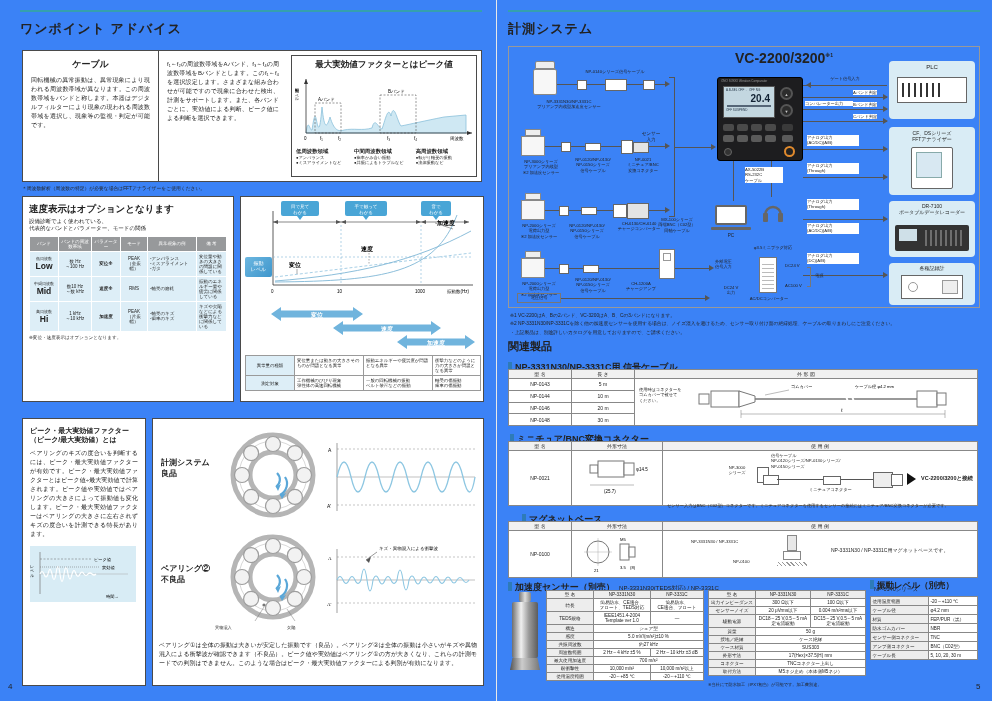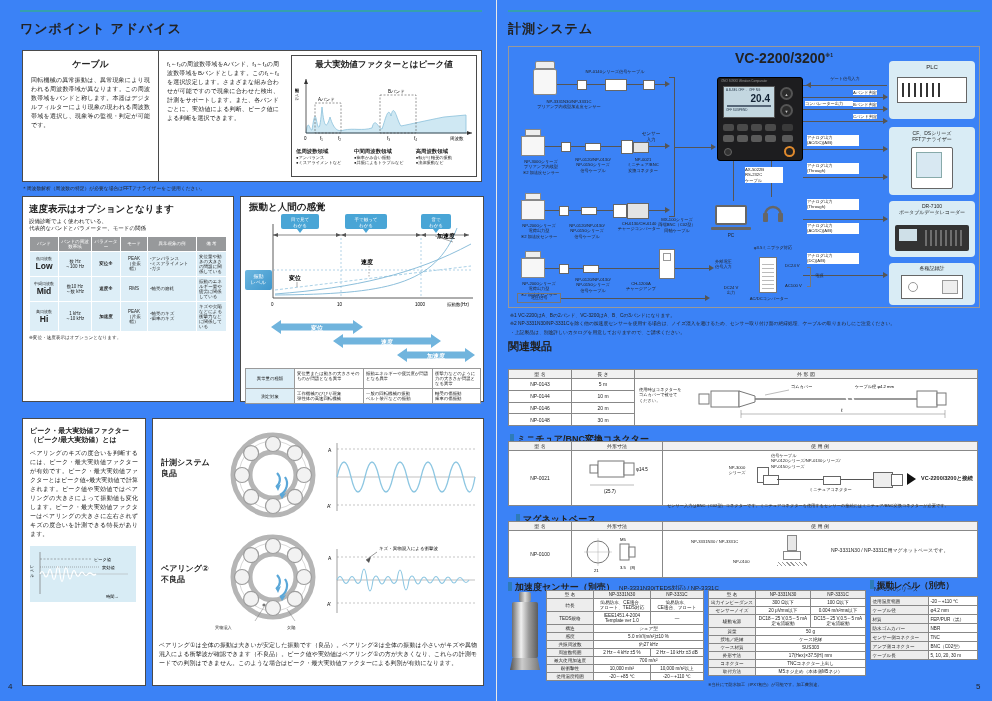--- a/index.html
+++ b/index.html
@@ -163,21 +163,20 @@
         <td class="pre">-軸受のキズ
 -歯車のキズ</td>
         <td>キズや欠陥などによる衝撃力などに関係している</td>
       </tr>
     </tbody>
         </table>
     <div style="font-size:4.6px;margin-top:3px;">※変位・速度表示はオプションとなります。</div>
   </div>
 
   <div class="b box" style="left:240px;top:196px;width:244px;height:206px;padding:4px;">
-    <div class="bold" style="font-size:9.5px;margin-left:4px;">振動と人間の感覚</div>
     <div style="position:relative;height:104px;">
       <svg width="236" height="104" viewBox="0 0 236 104">
         <rect x="36" y="0" width="38" height="15" rx="2" fill="#49a5d6"></rect>
         <rect x="100" y="0" width="42" height="15" rx="2" fill="#49a5d6"></rect>
         <rect x="176" y="0" width="30" height="15" rx="2" fill="#49a5d6"></rect>
         <text x="55" y="6.5" font-size="4.5" fill="#fff" text-anchor="middle">目で見て</text>
         <text x="55" y="12.5" font-size="4.5" fill="#fff" text-anchor="middle">わかる</text>
         <text x="121" y="6.5" font-size="4.5" fill="#fff" text-anchor="middle">手で触って</text>
         <text x="121" y="12.5" font-size="4.5" fill="#fff" text-anchor="middle">わかる</text>
         <text x="191" y="6.5" font-size="4.5" fill="#fff" text-anchor="middle">音で</text>
@@ -285,21 +284,21 @@
       <svg class="b" style="left:168px;top:14px;" width="150" height="76" viewBox="0 0 150 76">
         <line x1="10" y1="10" x2="148" y2="10" stroke="#888" stroke-width="0.5" stroke-dasharray="2,2"></line>
         <line x1="10" y1="66" x2="148" y2="66" stroke="#888" stroke-width="0.5" stroke-dasharray="2,2"></line>
         <line x1="10" y1="38" x2="148" y2="38" stroke="#999" stroke-width="0.6"></line>
         <line x1="10" y1="4" x2="10" y2="72" stroke="#777" stroke-width="0.7"></line>
         <path d="M10,38 Q17,8 24,38 T38,38 T52,38 T66,38 T80,38 T94,38 T108,38 T122,38 T136,38 T148,38" stroke="#8ec7e2" stroke-width="1.3" fill="none"></path>
         <text x="1" y="13" font-size="5">A</text>
         <text x="0" y="69" font-size="5">A'</text>
       </svg>
     </div>
-    <div style="position:relative;height:108px;">
+    <div style="position:relative;height:108px;font-family:Liberation Serif, serif;">
       <div class="b bold pre" style="left:2px;top:34px;font-size:8px;">ベアリング②
 不良品</div>
       <svg class="b" style="left:68px;top:2px;" width="92" height="92" viewBox="0 0 92 92">
         <circle cx="46" cy="46" r="40" fill="#fff" stroke="#b5b5b5" stroke-width="5"></circle>
         <circle cx="46" cy="46" r="34" fill="none" stroke="#d9d9d9" stroke-width="1"></circle>
         <circle cx="46" cy="46" r="23" fill="#fff" stroke="#b5b5b5" stroke-width="5"></circle>
         <circle cx="77" cy="46" r="7.5" fill="#f2f2f2" stroke="#9e9e9e" stroke-width="1.2"></circle>
         <circle cx="67.9" cy="67.9" r="7.5" fill="#f2f2f2" stroke="#9e9e9e" stroke-width="1.2"></circle>
         <circle cx="46" cy="77" r="7.5" fill="#f2f2f2" stroke="#9e9e9e" stroke-width="1.2"></circle>
         <circle cx="24.1" cy="67.9" r="7.5" fill="#f2f2f2" stroke="#9e9e9e" stroke-width="1.2"></circle>
@@ -533,20 +532,21 @@
     <div class="b" style="left:298px;top:220px;width:4px;height:20px;border-top:1px solid #777;border-right:1px solid #777;border-bottom:1px solid #777;"></div>
     <div class="b t42" style="left:306px;top:226px;">電源</div>
   </div>
 
   <div class="b" style="left:14px;top:312px;font-size:4.8px;">※1 VC-2200はA、Bの2バンド、VC-3200はA、B、Cの3バンドになります。</div>
   <div class="b" style="left:14px;top:320px;font-size:4.8px;">※2 NP-3331N30/NP-3331Cを除く他の加速度センサーを使用する場合は、ノイズ混入を避けるため、センサー取り付け面の絶縁処理、ケーブルの取りまわしにご注意ください。</div>
   <div class="b" style="left:14px;top:329px;font-size:4.8px;">・上記製品は、別途詳しいカタログを用意しておりますので、ご請求ください。</div>
 
   <div class="b bold" style="left:12px;top:339px;font-size:11px;">関連製品</div>
 
+  <div class="b" style="left:12px;top:356px;"><span class="secbar"></span><span class="sechead">NP-3331N30/NP-3331C用 信号ケーブル</span></div>
   <table class="rel b" style="left:12px;top:369px;">
     <tbody>
           <tr>
       <th style="width:60px;">型 名</th>
       <th style="width:60px;">長 さ</th>
       <th>外 形 図</th>
     </tr>
     <tr>
       <td class="ctr">NP-0143</td>
             <td class="ctr">5 m</td>
@@ -621,21 +621,21 @@
         <div class="cn" style="left:210px;top:21px;width:18px;height:14px;background:#eee;"></div>
         <div class="cn" style="left:228px;top:23px;width:10px;height:10px;"></div>
         <div class="b" style="left:244px;top:22px;width:0;height:0;border:6px solid transparent;border-left:9px solid #111;"></div>
         <div class="b bold" style="left:258px;top:24px;font-size:5.5px;">VC-2200/3200と接続</div>
         <div class="b t42" style="left:4px;top:52px;width:300px;">センサー入力はBNC（C02型）コネクターです。ミニチュアコネクターを使用するセンサーの接続にはミニチュア/BNC変換コネクターが必要です。</div>
       </td>
     </tr>
   </tbody>
       </table>
 
-  <div class="b" style="left:20px;top:508px;text-align:center;"><span class="secbar"></span><span class="sechead">マグネットベース</span></div>
+  <div class="b" style="left:26px;top:508px;text-align:center;"><span class="secbar"></span><span class="sechead">マグネットベース</span></div>
   <table class="rel b" style="left:12px;top:521px;">
     <tbody>
           <tr>
       <th style="width:60px;">型 名</th>
       <th style="width:88px;">外形寸法</th>
       <th>使 用 例</th>
     </tr>
     <tr>
       <td class="ctr">NP-0100</td>
       <td style="position:relative;height:44px;">

